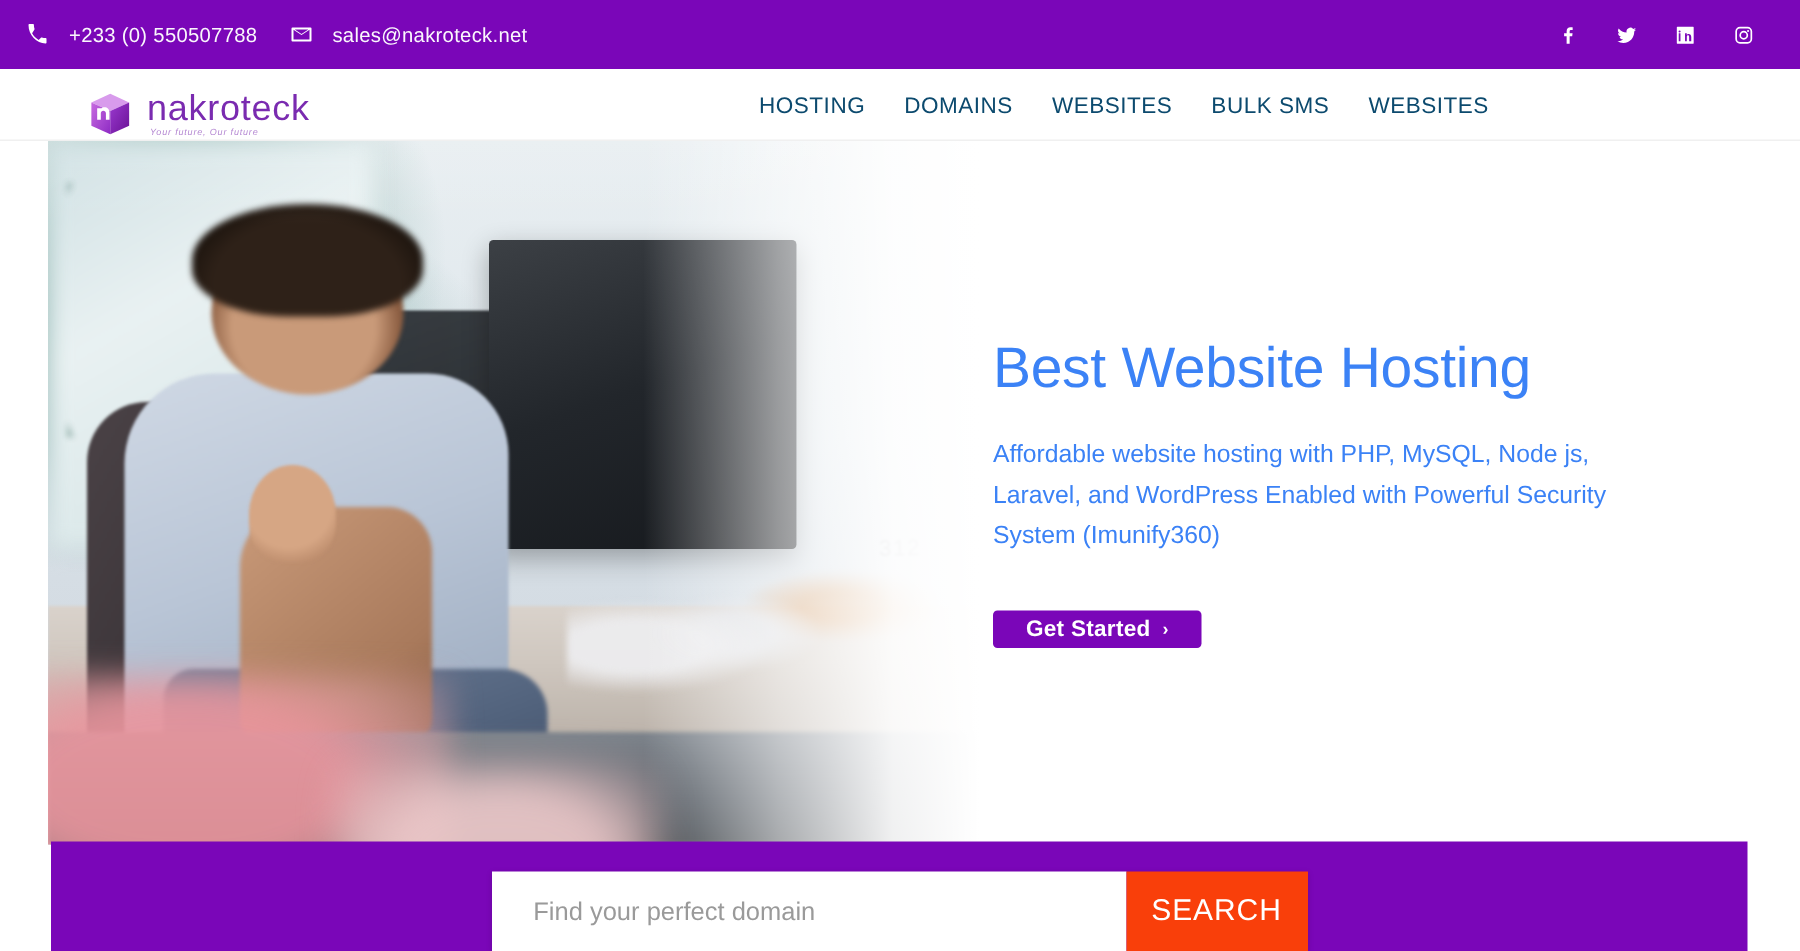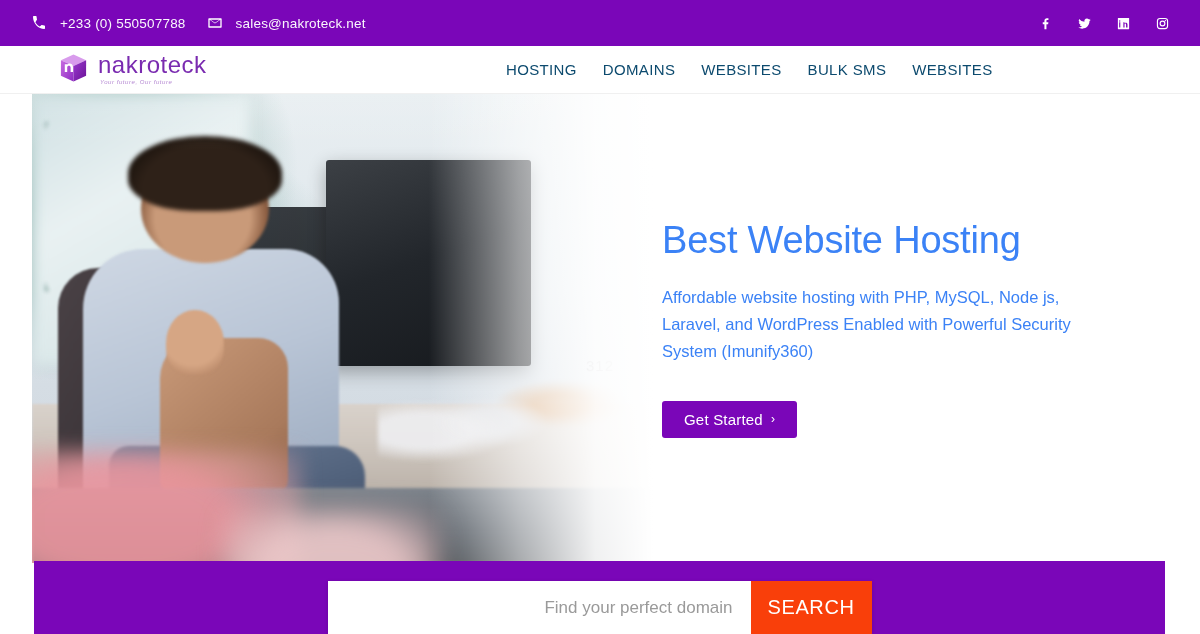--- a/index.html
+++ b/index.html
@@ -9,21 +9,21 @@
     background: #ffffff;
     font-family: "Liberation Sans", sans-serif;
   }
 
   
   .topbar {
     height: 46px;
     background: #7A06B8;
     display: flex;
     align-items: center;
-    padding: 0 18px 0 24px;
+    padding: 0 18px 0 10px;
     color: #ffffff;
   }
   .topbar-left { display: flex; align-items: center; gap: 0; }
   .tb-item {
     display: flex; align-items: center;
     gap: 12px;
     padding: 0 14px 0 6px;
     color: #ffffff;
     font-size: 13.5px;
     letter-spacing: .2px;
@@ -42,23 +42,22 @@
     width: 39px; height: 30px;
     display: inline-flex; align-items: center; justify-content: center;
   }
   .soc svg { width: 15px; height: 15px; fill: #ffffff; }
 
   
   .navbar {
     height: 48px;
     background: #ffffff;
     display: flex;
-    align-items: center;
     position: relative;
-    padding: 0 16px 0 0;
+    padding: 16px 16px 0 0;
     border-bottom: 1px solid #f0f0f0;
   }
   .logo {
     display: flex; align-items: flex-start; gap: 9px;
     margin-left: 58px;
     margin-top: -2px;
   }
   .logo-mark { width: 31px; height: 32px; flex: 0 0 31px; }
   .logo-text-wrap { display: flex; flex-direction: column; justify-content: center; }
   .logo-word {
@@ -278,24 +277,24 @@
     color: #3b82f6;
     margin-bottom: 36px;
     max-width: 420px;
   }
   .get-started {
     align-self: flex-start;
     background: #7A06B8;
     color: #ffffff;
     border: none;
     border-radius: 3px;
-    height: 37px;
+    height: 25px;
     padding: 0 22px;
     font-size: 15px;
-    font-weight: normal;
+    font-weight: bold;
     letter-spacing: .2px;
     cursor: pointer;
     display: inline-flex;
     align-items: center;
     gap: 8px;
     font-family: "Liberation Sans", sans-serif;
   }
   .get-started .chev { font-size: 12px; line-height: 1; }
 
   
@@ -314,25 +313,24 @@
     width: 544px;
     margin-top: 20px;
     height: 53px;
     box-shadow: 0 1px 4px rgba(0,0,0,.15);
   }
   .search-input {
     flex: 1 1 auto;
     border: none;
     outline: none;
     background: #ffffff;
-    padding: 0 18px;
+    padding: 0 28px;
     font-size: 17px;
     color: #4a4a4a;
     font-family: "Liberation Sans", sans-serif;
-    text-align: right;
   }
   .search-input::placeholder { color: #9a9a9a; }
   .search-btn {
     flex: 0 0 121px;
     background: #F93F0A;
     border: none;
     color: #ffffff;
     font-size: 20px;
     letter-spacing: .6px;
     cursor: pointer;

